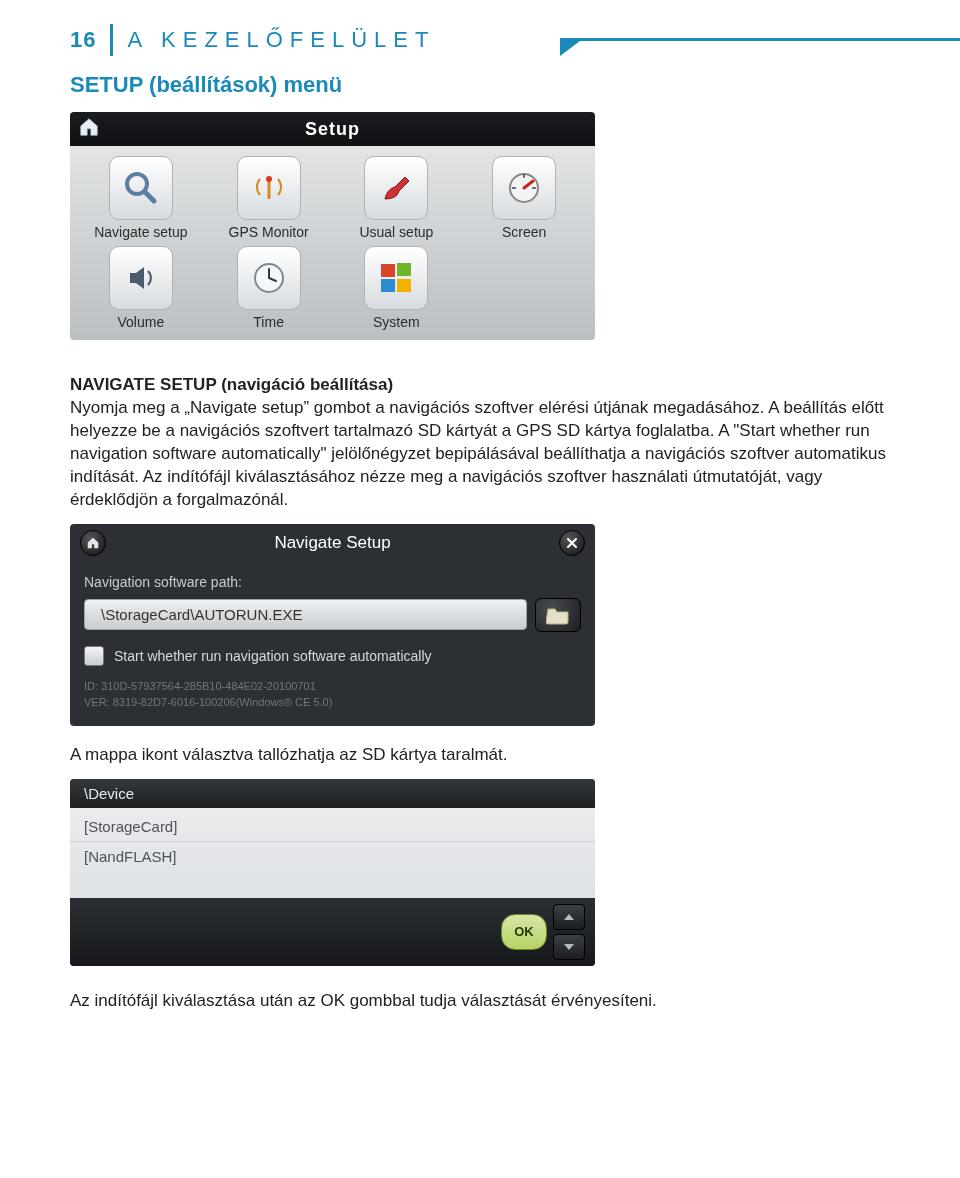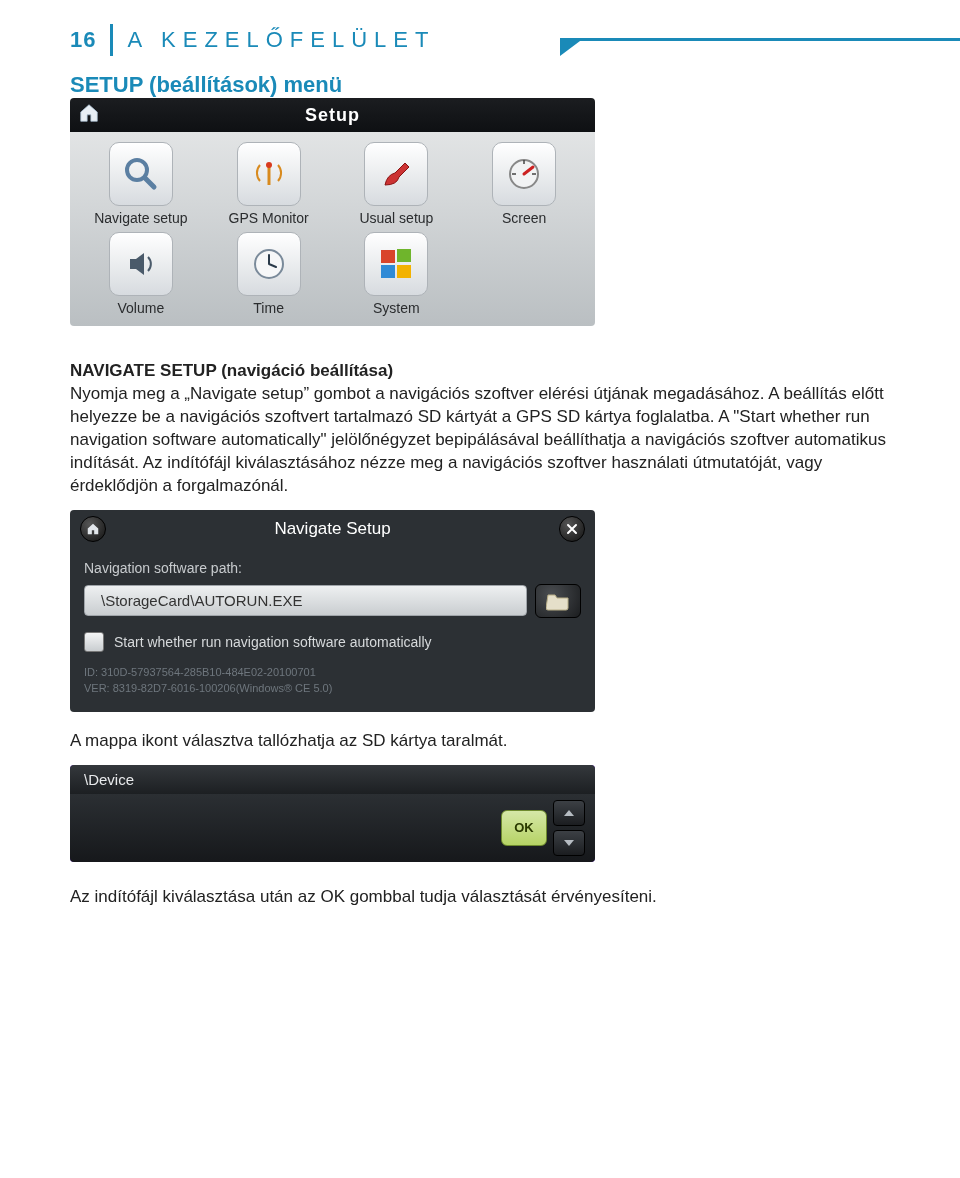--- a/index.html
+++ b/index.html
@@ -3,21 +3,21 @@
 <meta charset="utf-8">
 <style>
   * { box-sizing: border-box; margin: 0; padding: 0; }
   body { font-family: Arial, Helvetica, sans-serif; background: #fff; color: #222; width: 960px; margin: 0 auto; padding: 0 70px 40px 70px; }
   .page-header { display: flex; align-items: center; margin-top: 24px; margin-bottom: 36px; }
   .page-num { color: #1a8ab8; font-size: 22px; font-weight: bold; letter-spacing: 1px; margin-right: 14px; }
   .divider { width: 3px; height: 32px; background: #1a8ab8; margin-right: 14px; }
   .section-title { color: #1a8ab8; font-size: 22px; letter-spacing: 7px; font-weight: 500; }
   .header-bar { position: relative; height: 0; margin-left: 490px; margin-top: -54px; margin-bottom: 34px; }
   .header-bar svg { display: block; }
-  .h2 { color: #1a8ab8; font-weight: bold; font-size: 22px; }
+  .h2 { color: #1a8ab8; font-weight: bold; font-size: 22px; margin-bottom: 14px; }
   .bold { font-weight: bold; }
   .body-text { font-size: 17px; line-height: 1.35; color: #222; margin-bottom: 10px; }
 
   
   .setup-frame { width: 525px; margin-bottom: 34px; }
   .setup-titlebar { display: flex; align-items: center; background: linear-gradient(#1b1d20,#0e1013); color: #fff; padding: 4px 8px; border-radius: 4px 4px 0 0; }
   .setup-titlebar .spacer { flex: 1; }
   .title-label { font-size: 18px; font-weight: bold; letter-spacing: 1px; }
   .home-svg { width: 22px; height: 22px; }
   .setup-body { background: linear-gradient(#e2e4e5,#babfc2); padding: 10px; border-radius: 0 0 4px 4px; }
@@ -41,21 +41,21 @@
   .checkbox { width: 20px; height: 20px; background: linear-gradient(#f4f5f6,#c9cdd0); border: 1px solid #777; border-radius: 3px; }
   .meta-line { color: #6e767d; font-size: 11px; margin-top: 4px; }
 
   
   .dev-frame { width: 525px; margin: 12px 0 24px 0; background: #6d28d9; border-radius: 4px; overflow: hidden; }
   .dev-top { background: linear-gradient(#34383c,#1c1f22); color: #e8eaec; padding: 6px 14px; font-size: 15px; }
   .dev-list { background: linear-gradient(#e9ebed,#dfe2e5); padding: 4px 0; min-height: 90px; }
   .dev-item { padding: 6px 14px; font-size: 15px; color: #4d5358; border-top: 1px solid #cfd3d7; }
   .dev-item:first-child { border-top: none; }
   .dev-controls { background: linear-gradient(#2b2f33,#16181b); display: flex; justify-content: flex-end; align-items: center; gap: 6px; padding: 6px 10px; }
-  .ok-btn { width: 46px; height: 36px; border-radius: 6px; background: linear-gradient(#d5e7a7,#b6d365); border: 1px solid #6e8a2e; display: flex; align-items: center; justify-content: center; color: #2a3a00; font-weight: bold; font-size: 13px; }
+  .ok-btn { width: 46px; height: 36px; border-radius: 14px; background: linear-gradient(#d5e7a7,#b6d365); border: 1px solid #6e8a2e; display: flex; align-items: center; justify-content: center; color: #2a3a00; font-weight: bold; font-size: 13px; }
   .arrow-btn { width: 32px; height: 26px; border-radius: 4px; background: linear-gradient(#3c4045,#1b1d20); border: 1px solid #000; display: flex; align-items: center; justify-content: center; }
   .arrow-stack { display: flex; flex-direction: column; gap: 4px; }
 </style>
 </head>
 <body>
 
 <div class="page-header">
   <span class="page-num">16</span>
   <span class="divider"></span>
   <span class="section-title">A KEZELŐFELÜLET</span>
@@ -192,20 +192,24 @@
     </div>
     <div class="meta-line">ID: 310D-57937564-285B10-484E02-20100701</div>
     <div class="meta-line">VER: 8319-82D7-6016-100206(Windows® CE 5.0)</div>
   </div>
 </div>
 
 <p class="body-text">A mappa ikont választva tallózhatja az SD kártya taralmát.</p>
 
 <div class="dev-frame">
   <div class="dev-top">\Device</div>
+  <div class="dev-list" id="dev-list">
+      <div class="dev-item">[StorageCard]</div>
+      <div class="dev-item">[NandFLASH]</div>
+    </div>
   <div class="dev-controls">
     <div class="ok-btn">OK</div>
     <div class="arrow-stack">
       <div class="arrow-btn">
         <svg width="14" height="10" viewBox="0 0 14 10">
             <path d="M7 2 L12 8 H2 Z" fill="#b6bcc2"></path>
           </svg>
       </div>
       <div class="arrow-btn">
         <svg width="14" height="10" viewBox="0 0 14 10">

